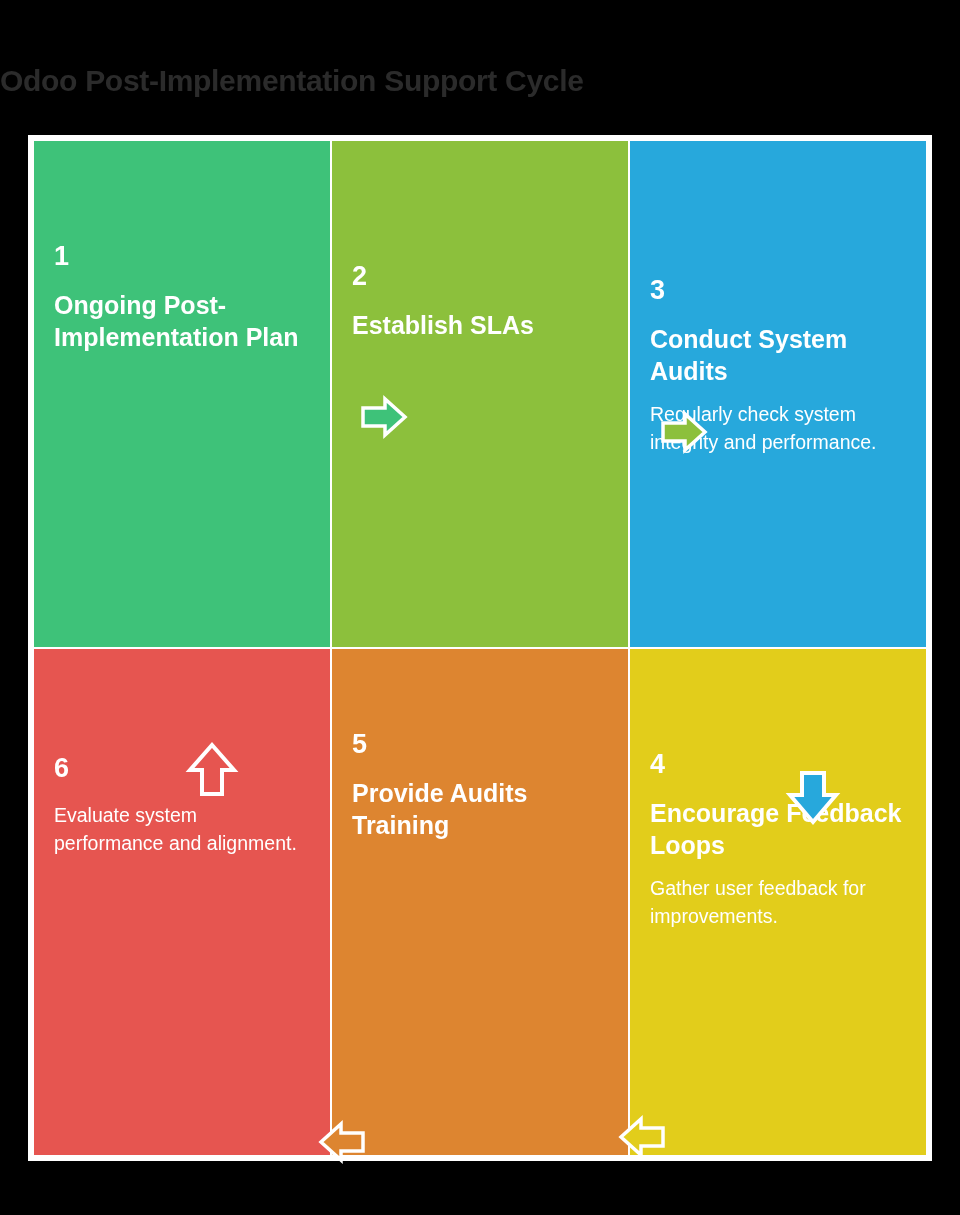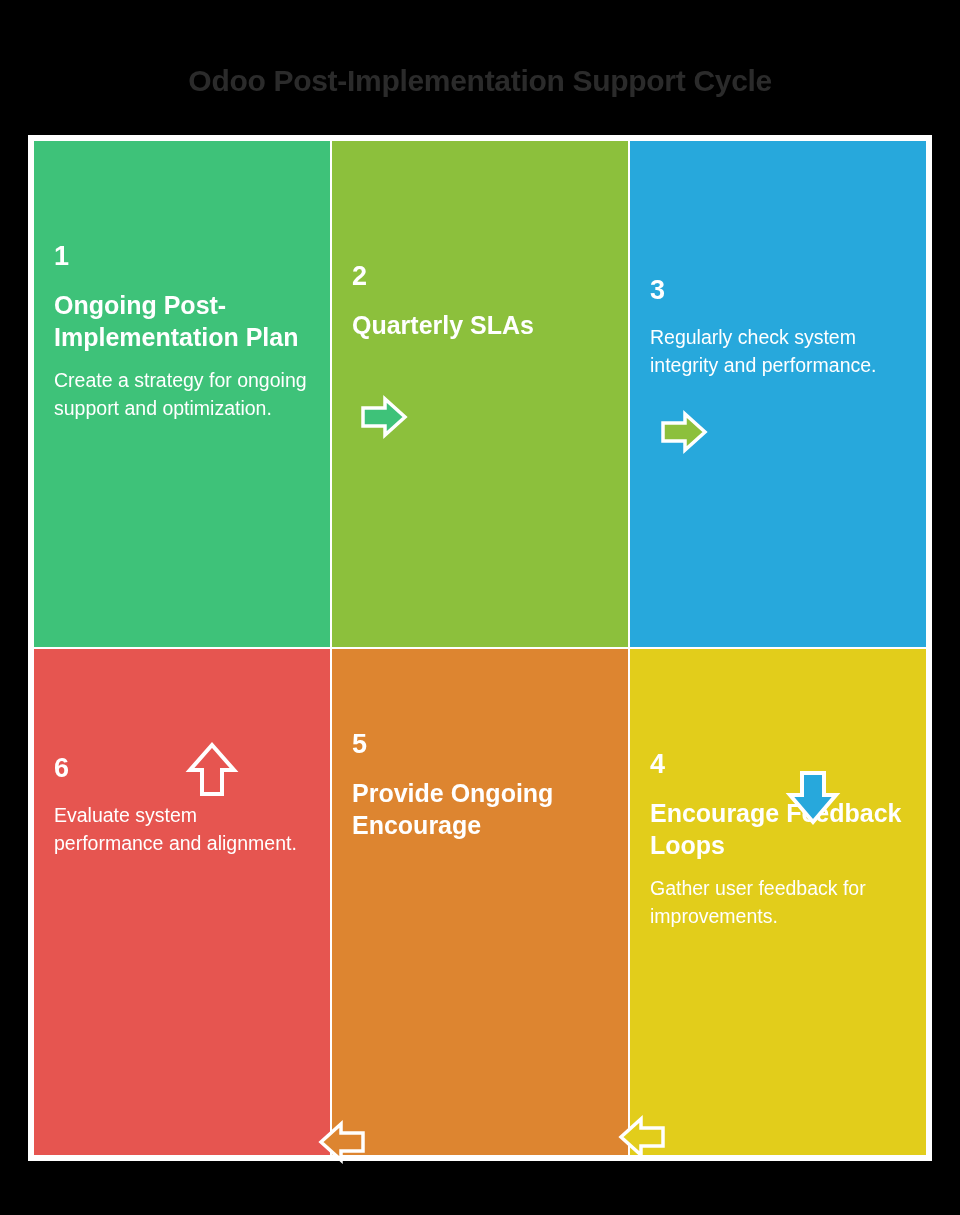--- a/index.html
+++ b/index.html
@@ -23,21 +23,21 @@
 
   
   .title-bar {
     position: absolute;
     left: 0;
     top: 58px;
     width: 772px;
     height: 46px;
     display: flex;
     align-items: center;
-    justify-content: flex-end;
+    justify-content: flex-start;
   }
   .title-text {
     font-size: 30px;
     font-weight: bold;
     color: #2b2b2b;
     letter-spacing: -0.3px;
     white-space: nowrap;
     text-align: center;
   }
 
@@ -139,49 +139,49 @@
     <div class="title-text">Odoo Post-Implementation Support Cycle</div>
   </div>
 
   <div class="card-frame">
     <div class="grid">
 
       <div class="cell c1">
         <div class="cell-inner">
           <div class="cell-num">1</div>
           <div class="cell-title">Ongoing Post-Implementation Plan</div>
-          <div class="cell-desc">Create a strategy for ongoing support and optimization.</div>
         </div>
       </div>
 
       <div class="cell c2">
         <div class="cell-inner">
           <div class="cell-num">2</div>
-          <div class="cell-title">Quarterly SLAs</div>
+          <div class="cell-title">Establish SLAs</div>
         </div>
       </div>
 
       <div class="cell c3">
         <div class="cell-inner">
           <div class="cell-num">3</div>
+          <div class="cell-title">Conduct System Audits</div>
           <div class="cell-desc">Regularly check system integrity and performance.</div>
         </div>
       </div>
 
       <div class="cell c6">
         <div class="cell-inner">
           <div class="cell-num">6</div>
           <div class="cell-desc">Evaluate system performance and alignment.</div>
         </div>
       </div>
 
       <div class="cell c5">
         <div class="cell-inner">
           <div class="cell-num">5</div>
-          <div class="cell-title">Provide Ongoing Encourage</div>
+          <div class="cell-title">Provide Audits Training</div>
         </div>
       </div>
 
       <div class="cell c4">
         <div class="cell-inner">
           <div class="cell-num">4</div>
           <div class="cell-title">Encourage Feedback Loops</div>
           <div class="cell-desc">Gather user feedback for improvements.</div>
         </div>
       </div>

